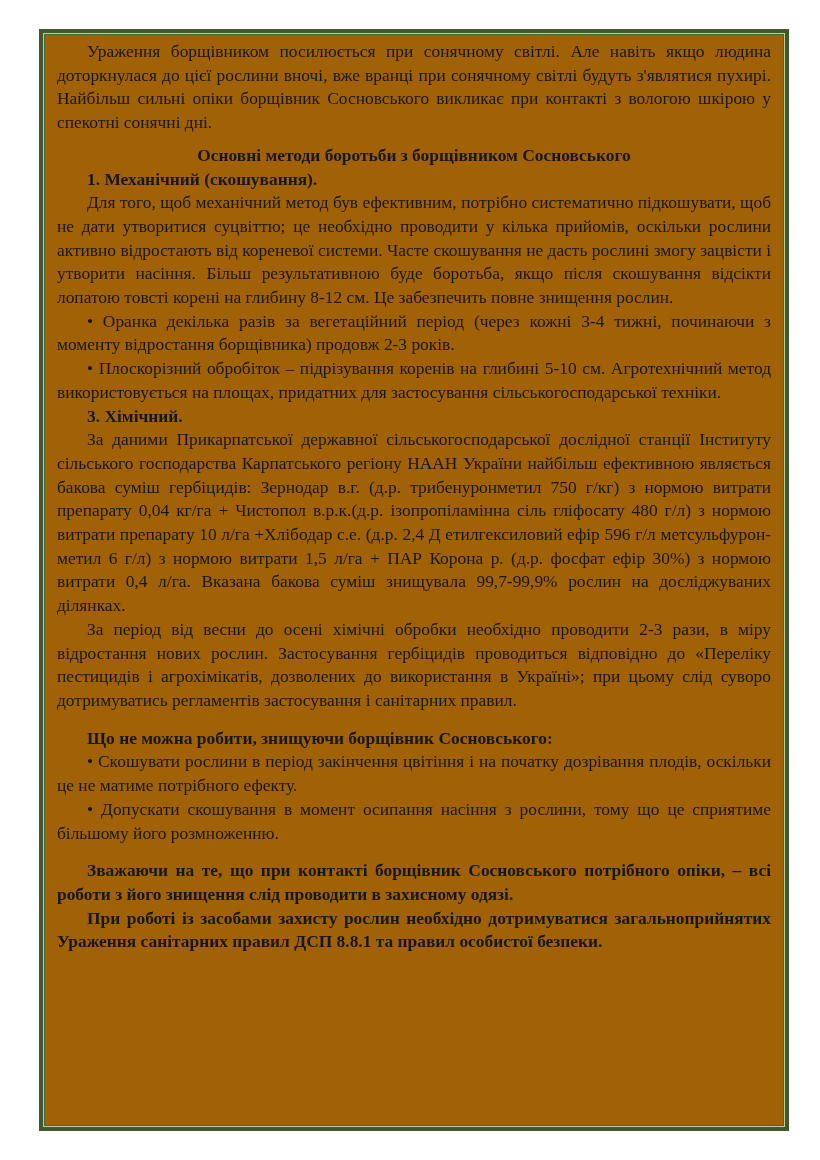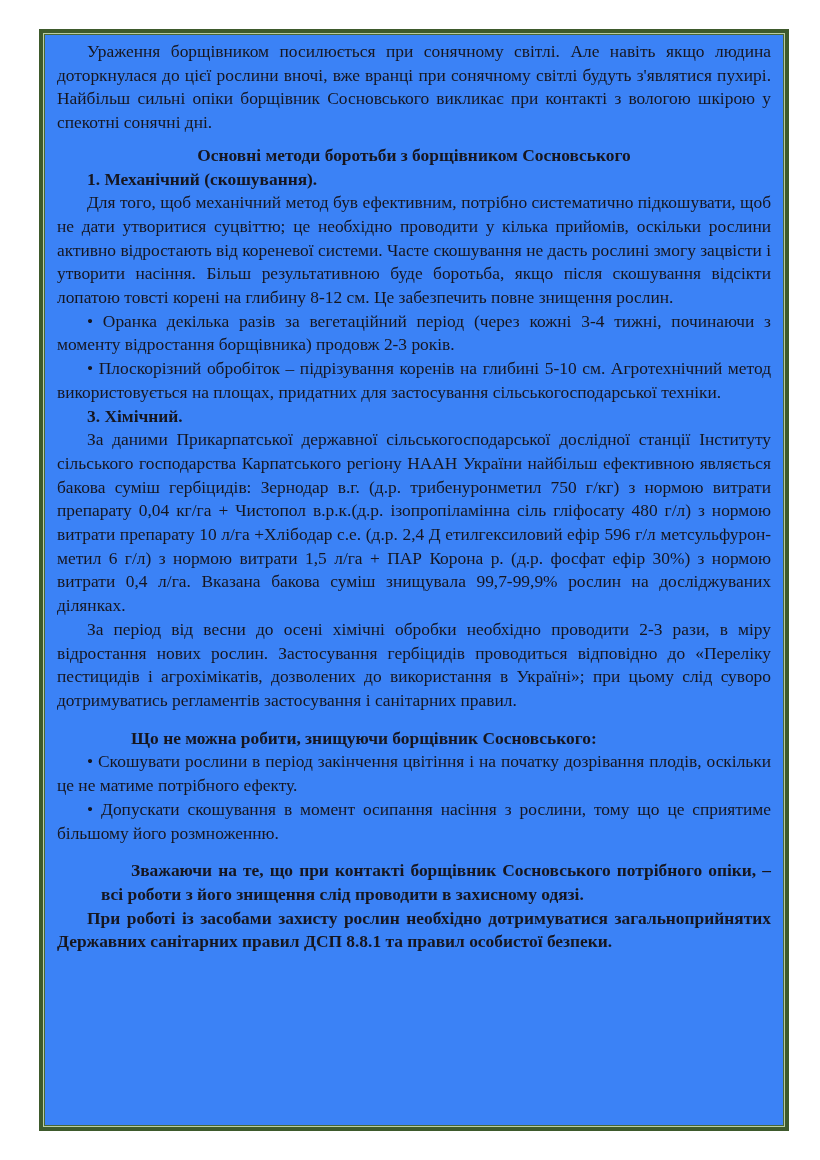--- a/index.html
+++ b/index.html
@@ -36,34 +36,34 @@
     width: 100%;
     height: 100%;
     box-sizing: border-box;
     background: #4a6836;
     padding: 1px;
   }
   .content {
     width: 100%;
     height: 100%;
     box-sizing: border-box;
-    background: #3b82f6;
+    background: #a16207;
     padding: 5px 12px 0 12px;
   }
   p {
     margin: 0;
     font-size: 17.4px;
     line-height: 23.7px;
     text-align: justify;
   }
   .indent { text-indent: 30px; }
   .bold { font-weight: bold; }
   .center { text-align: center; }
   .gap-small { margin-top: 9px; }
-  .gap-large { margin-top: 14px; margin-left: 44px; }
+  .gap-large { margin-top: 14px; }
 </style>
 </head>
 <body>
 
 <div class="frame-outer">
   <div class="frame-light">
     <div class="frame-inner-line">
       <div class="content">
 
         <p class="indent">Ураження борщівником посилюється при сонячному світлі. Але навіть якщо людина доторкнулася до цієї рослини вночі, вже вранці при сонячному світлі будуть з'являтися пухирі. Найбільш сильні опіки борщівник Сосновського викликає при контакті з вологою шкірою у спекотні сонячні дні.</p>
@@ -78,18 +78,18 @@
 
         <p class="bold indent">3. Хімічний.</p>
         <p class="indent">За даними Прикарпатської державної сільськогосподарської дослідної станції Інституту сільського господарства Карпатського регіону НААН України найбільш ефективною являється бакова суміш гербіцидів: Зернодар в.г. (д.р. трибенуронметил 750 г/кг) з нормою витрати препарату 0,04 кг/га + Чистопол в.р.к.(д.р. ізопропіламінна сіль гліфосату 480 г/л) з нормою витрати препарату 10 л/га +Хлібодар с.е. (д.р. 2,4 Д етилгексиловий ефір 596 г/л метсульфурон-метил 6 г/л) з нормою витрати 1,5 л/га + ПАР Корона р. (д.р. фосфат ефір 30%) з нормою витрати 0,4  л/га. Вказана бакова суміш знищувала 99,7-99,9% рослин на досліджуваних ділянках.</p>
         <p class="indent">За період від весни до осені хімічні обробки необхідно проводити 2-3 рази, в міру відростання нових рослин. Застосування гербіцидів проводиться відповідно до «Переліку пестицидів і агрохімікатів, дозволених до використання в Україні»; при цьому слід суворо дотримуватись регламентів застосування і санітарних правил.</p>
 
         <p class="bold indent gap-large">Що не можна робити, знищуючи борщівник Сосновського:</p>
         <p class="indent">• Скошувати рослини в період закінчення цвітіння і на початку дозрівання плодів, оскільки це не матиме потрібного ефекту.</p>
         <p class="indent">• Допускати скошування в момент осипання насіння з рослини, тому що це сприятиме більшому його розмноженню.</p>
 
         <p class="bold indent gap-large">Зважаючи на те, що при контакті борщівник Сосновського потрібного опіки,  – всі  роботи з його знищення слід проводити в захисному одязі.</p>
-        <p class="bold indent">При роботі із засобами захисту рослин необхідно дотримуватися загальноприйнятих Державних санітарних правил ДСП 8.8.1 та правил особистої безпеки.</p>
+        <p class="bold indent">При роботі із засобами захисту рослин необхідно дотримуватися загальноприйнятих Ураження санітарних правил ДСП 8.8.1 та правил особистої безпеки.</p>
 
       </div>
     </div>
   </div>
 </div>
 
 </body></html>

